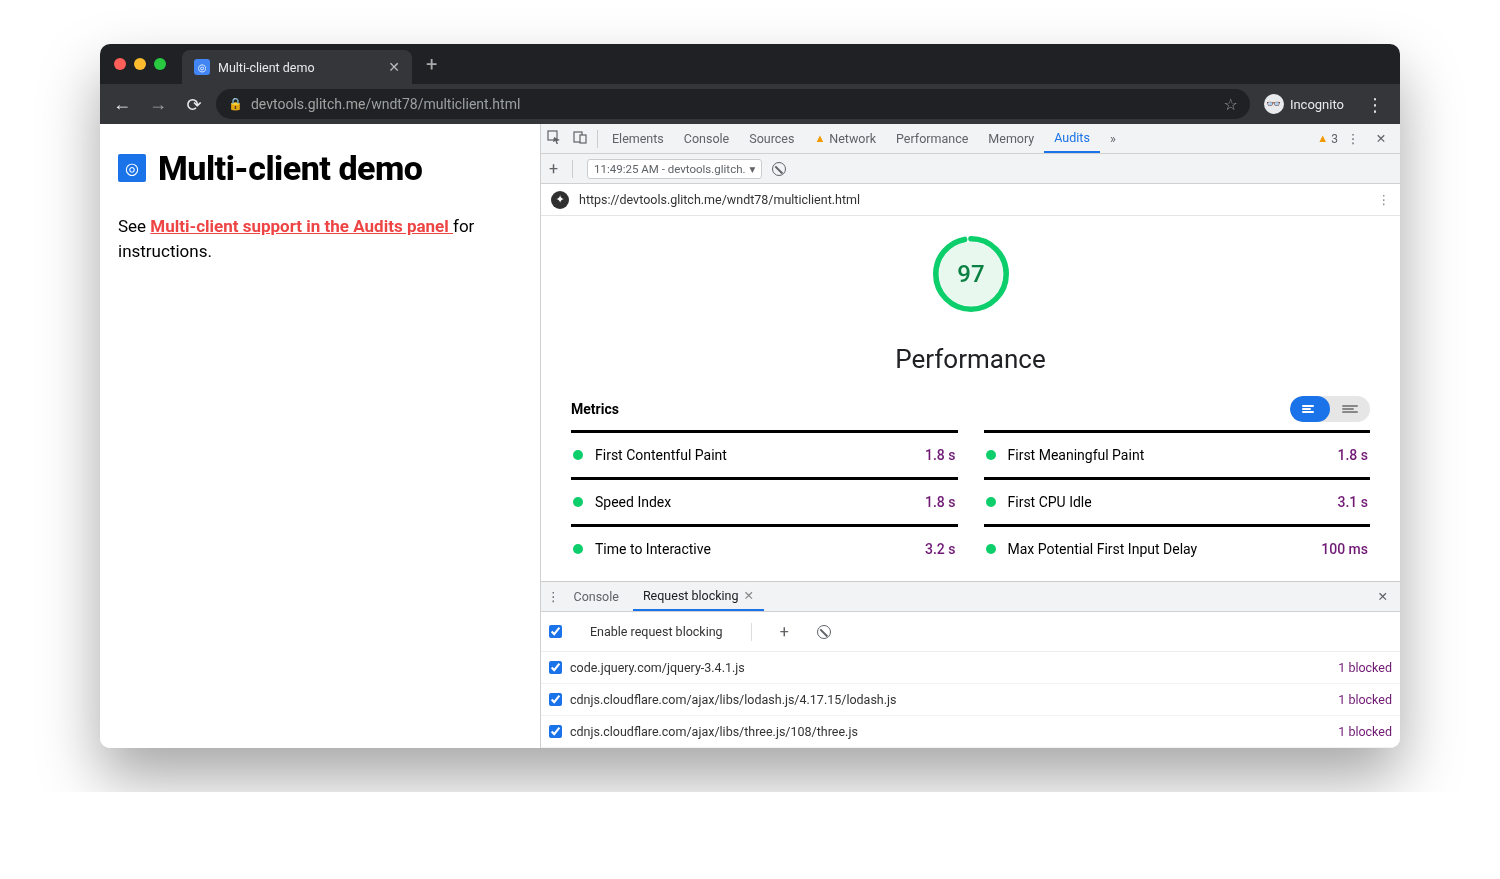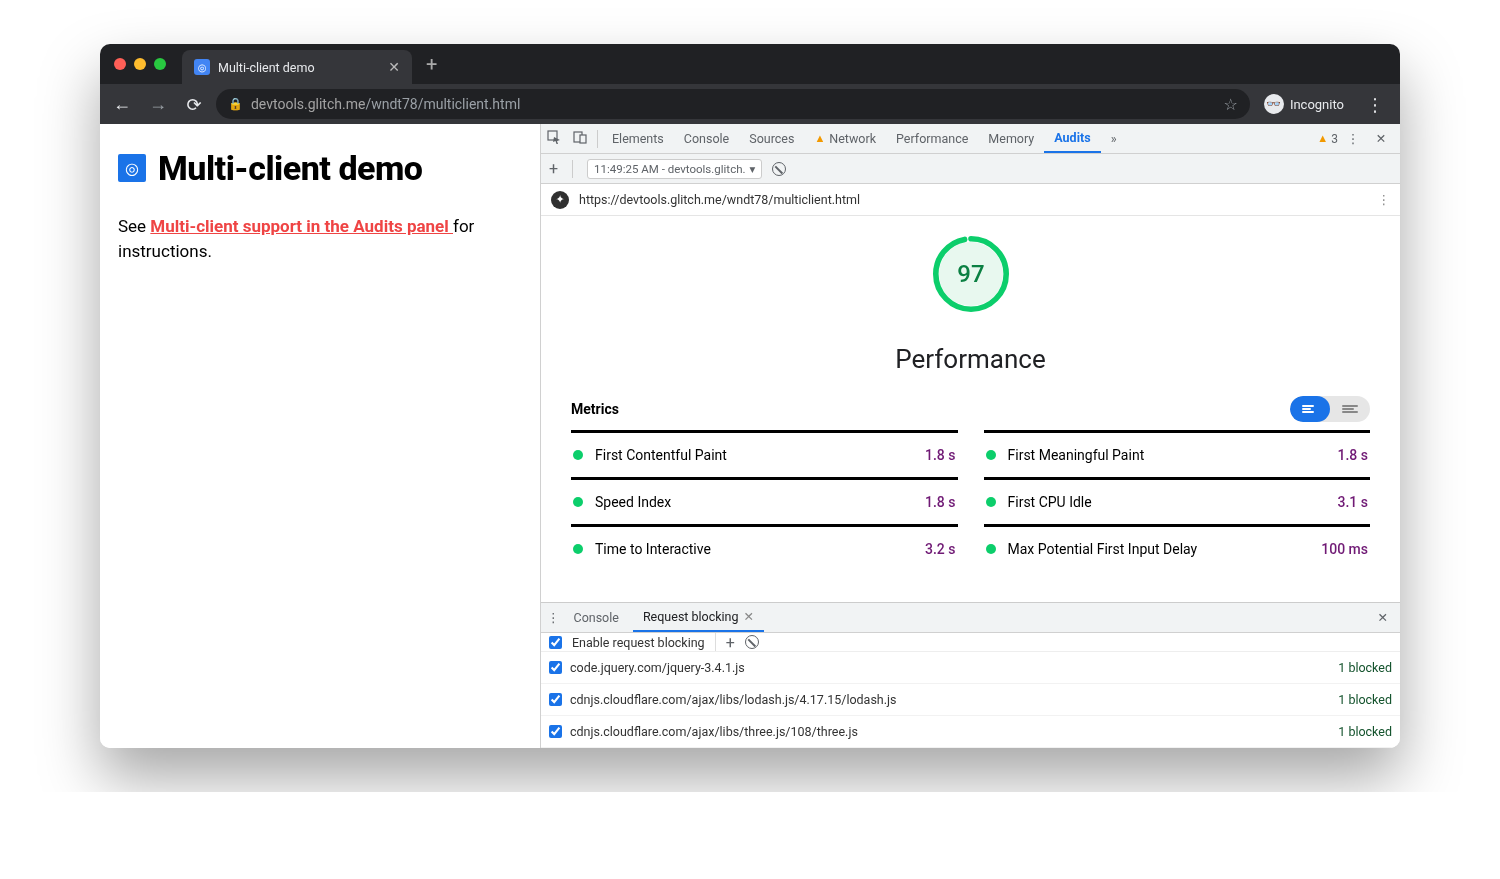--- a/index.html
+++ b/index.html
@@ -33,21 +33,21 @@
   .page h1{font-size:34px;font-weight:800;letter-spacing:-.5px;}
   .page p{margin-top:26px;font-size:17px;line-height:1.45;}
   .page a{color:#ef4444;text-decoration:underline;font-weight:700;}
 
   
   .devtools { flex:1; display:flex; flex-direction:column; border-left:1px solid #d0d0d0; min-width:0;}
   .dt-tabs { height:30px; background:#f1f3f4; border-bottom:1px solid #d0d0d0; display:flex; align-items:center; font-size:12.5px; color:#5f6368; }
   .dt-tabs .ic { width:26px; text-align:center; color:#5f6368; cursor:pointer;}
   .dt-sep{width:1px;height:18px;background:#ccc;margin:0 4px;}
   .dt-tab { padding:0 10px; height:100%; display:flex; align-items:center; gap:4px; cursor:pointer;}
-  .dt-tab.active { color:#1a73e8; border-bottom:2px solid #1a73e8; font-weight:700;}
+  .dt-tab.active { color:#1a73e8; border-bottom:2px solid #1a73e8; font-weight:400;}
   .warn-tri{color:#f29900;font-size:11px;}
   .dt-right{margin-left:auto;display:flex;align-items:center;gap:2px;padding-right:6px;}
   .badge{background:transparent;color:#5f6368;font-size:12px;display:flex;align-items:center;gap:3px;}
   .dt-toolbar{height:30px;background:#f1f3f4;border-bottom:1px solid #d0d0d0;display:flex;align-items:center;font-size:12px;color:#5f6368;padding:0 8px;gap:10px;}
   .dt-toolbar .plus{font-size:16px;cursor:pointer;color:#5f6368}
   .pill{border:1px solid #ccc;border-radius:3px;padding:2px 6px;display:flex;align-items:center;gap:4px;background:#fff;font-size:11.5px;}
   .noentry{width:14px;height:14px;border:1.5px solid #5f6368;border-radius:50%;position:relative;}
   .noentry::after{content:"";position:absolute;left:1px;right:1px;top:50%;height:1.5px;background:#5f6368;transform:rotate(45deg);}
   .audit-url-row{height:32px;border-bottom:1px solid #e5e5e5;display:flex;align-items:center;padding:0 10px;font-size:12.5px;color:#333;gap:10px;}
   .lh-icon{width:18px;height:18px;border-radius:50%;background:#303030;color:#fff;display:flex;align-items:center;justify-content:center;font-size:11px;}
@@ -68,25 +68,25 @@
   .metric{display:flex;align-items:center;gap:12px;padding:14px 2px;border-top:3px solid #000000;font-size:14px;}
   .mdot{width:10px;height:10px;border-radius:50%;background:#0cce6b;flex-shrink:0;}
   .mval{margin-left:auto;color:#701a75;font-weight:500;}
 
   
   .drawer{border-top:1px solid #ccc;background:#fff;}
   .drawer-tabs{height:30px;background:#f1f3f4;border-bottom:1px solid #d0d0d0;display:flex;align-items:center;font-size:12.5px;color:#5f6368;padding:0 6px;gap:4px;}
   .drawer-tab{padding:0 10px;height:100%;display:flex;align-items:center;gap:5px;cursor:pointer;}
   .drawer-tab.active{color:#202124;border-bottom:2px solid #1a73e8;}
   .drawer-x{margin-left:auto;cursor:pointer;color:#5f6368;padding:0 6px;}
-  .drawer-toolbar{height:19px;display:flex;align-items:center;gap:10px;padding:0 8px;font-size:12.5px;color:#333;border-bottom:1px solid #eee;}
+  .drawer-toolbar{height:40px;display:flex;align-items:center;gap:28px;padding:0 8px;font-size:12.5px;color:#333;border-bottom:1px solid #eee;}
   .cb{accent-color:#1a73e8;width:13px;height:13px;}
   .vline{width:1px;height:18px;background:#ddd;}
   .block-row{height:32px;display:flex;align-items:center;padding:0 8px;font-size:12.5px;color:#333;gap:8px;border-bottom:1px solid #f2f2f2;}
-  .block-count{margin-left:auto;color:#14532d;}
+  .block-count{margin-left:auto;color:#701a75;}
 </style>
 </head>
 <body>
 
 <div class="window">
 
   <div class="titlebar">
     <div class="traffic">
       <div class="dot red"></div>
       <div class="dot yellow"></div>

